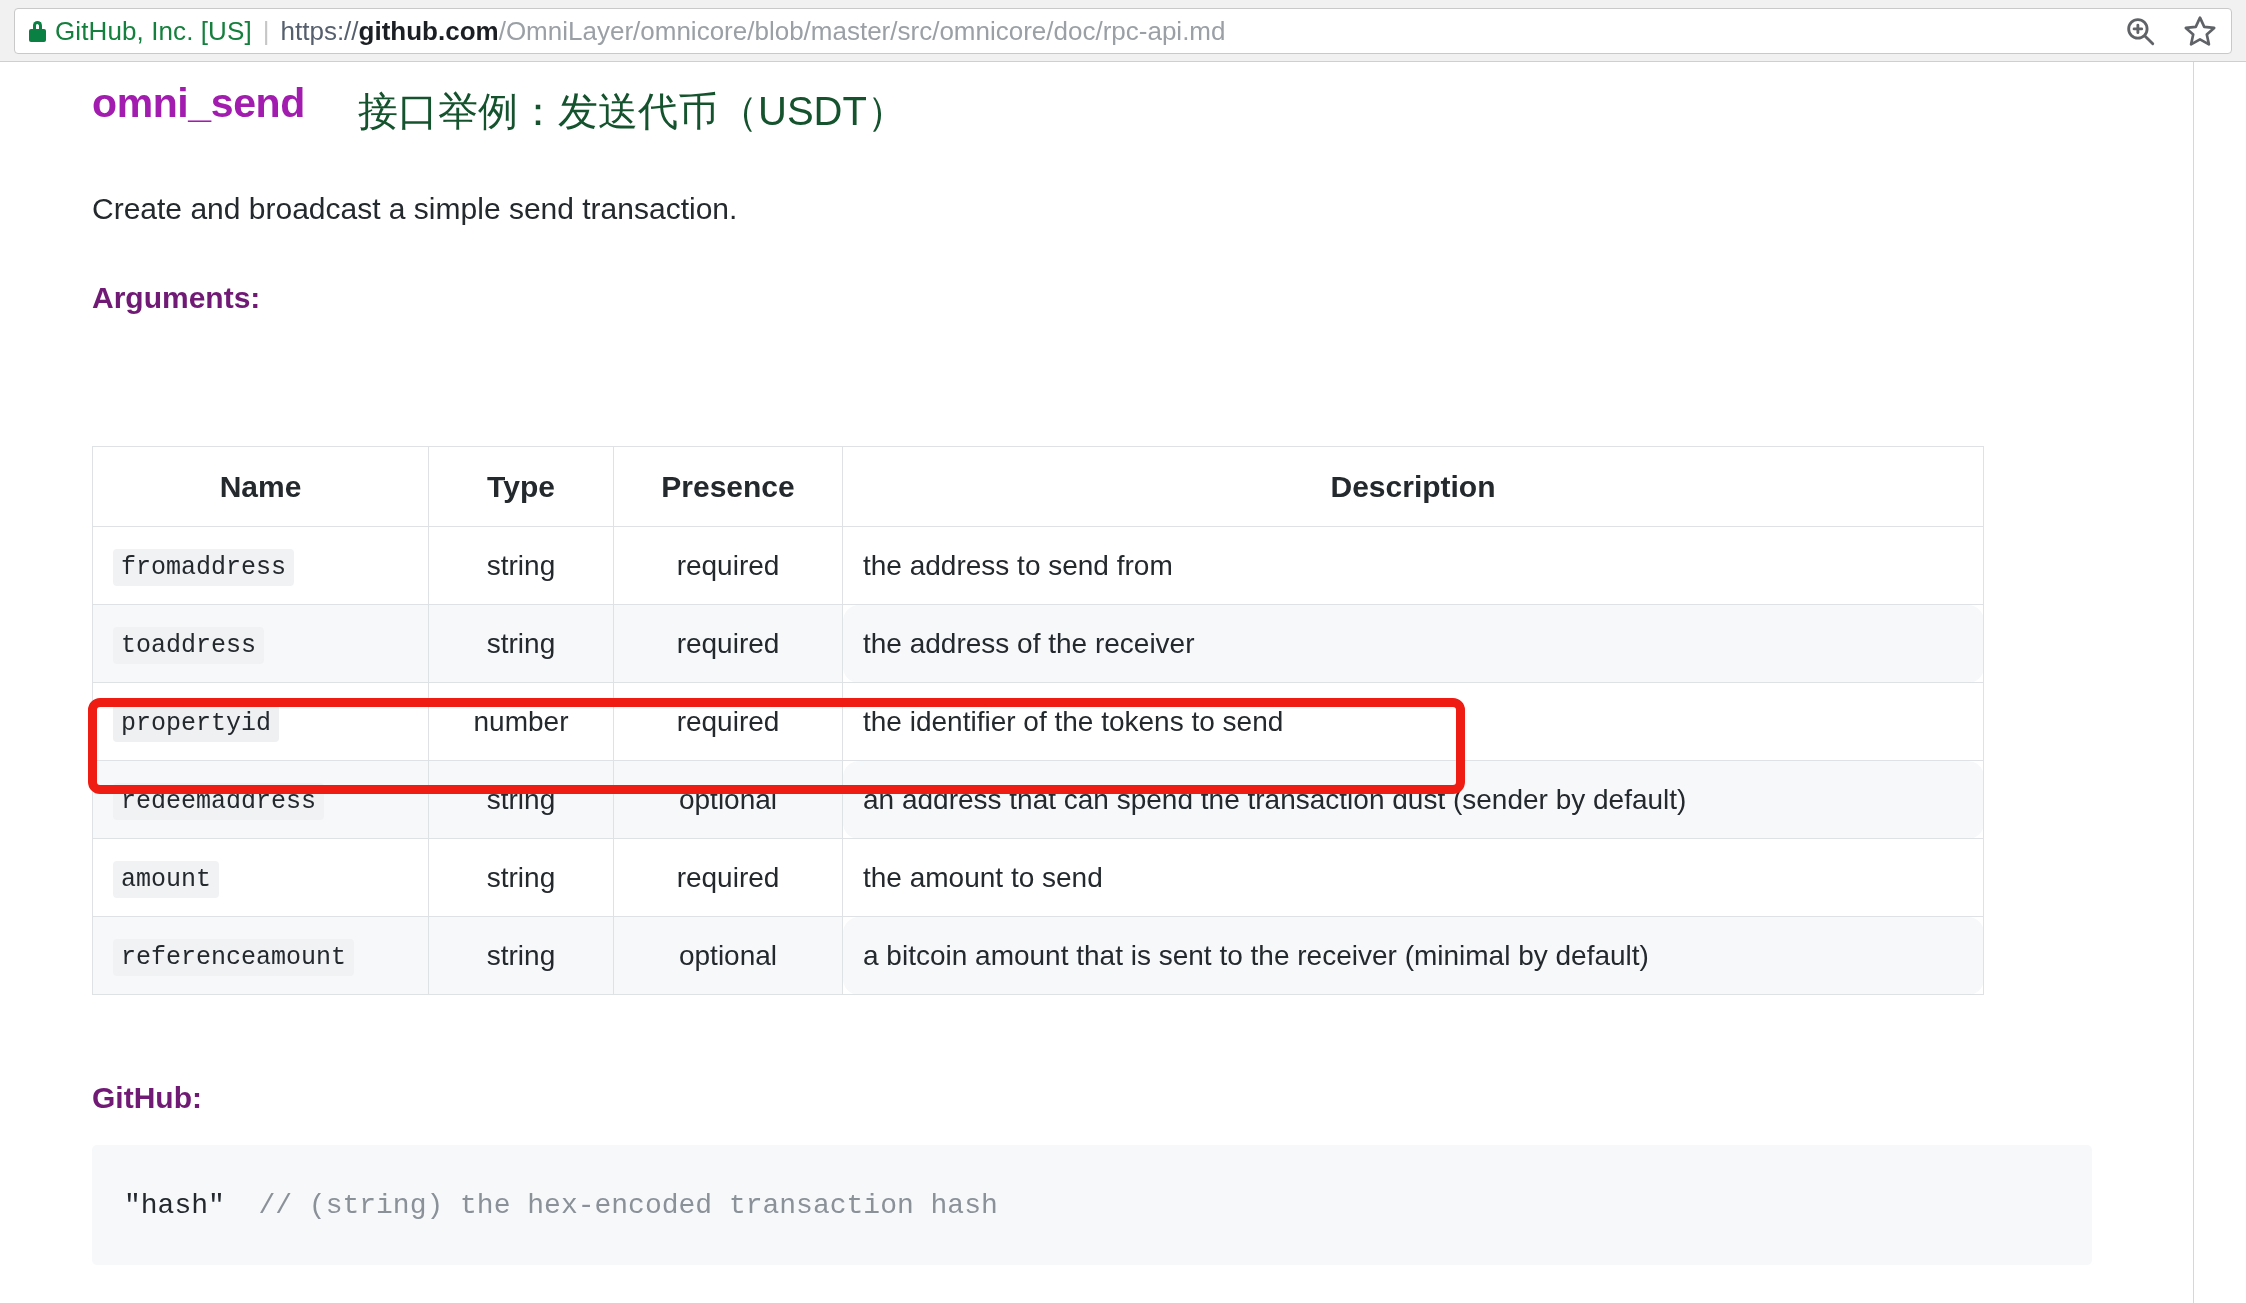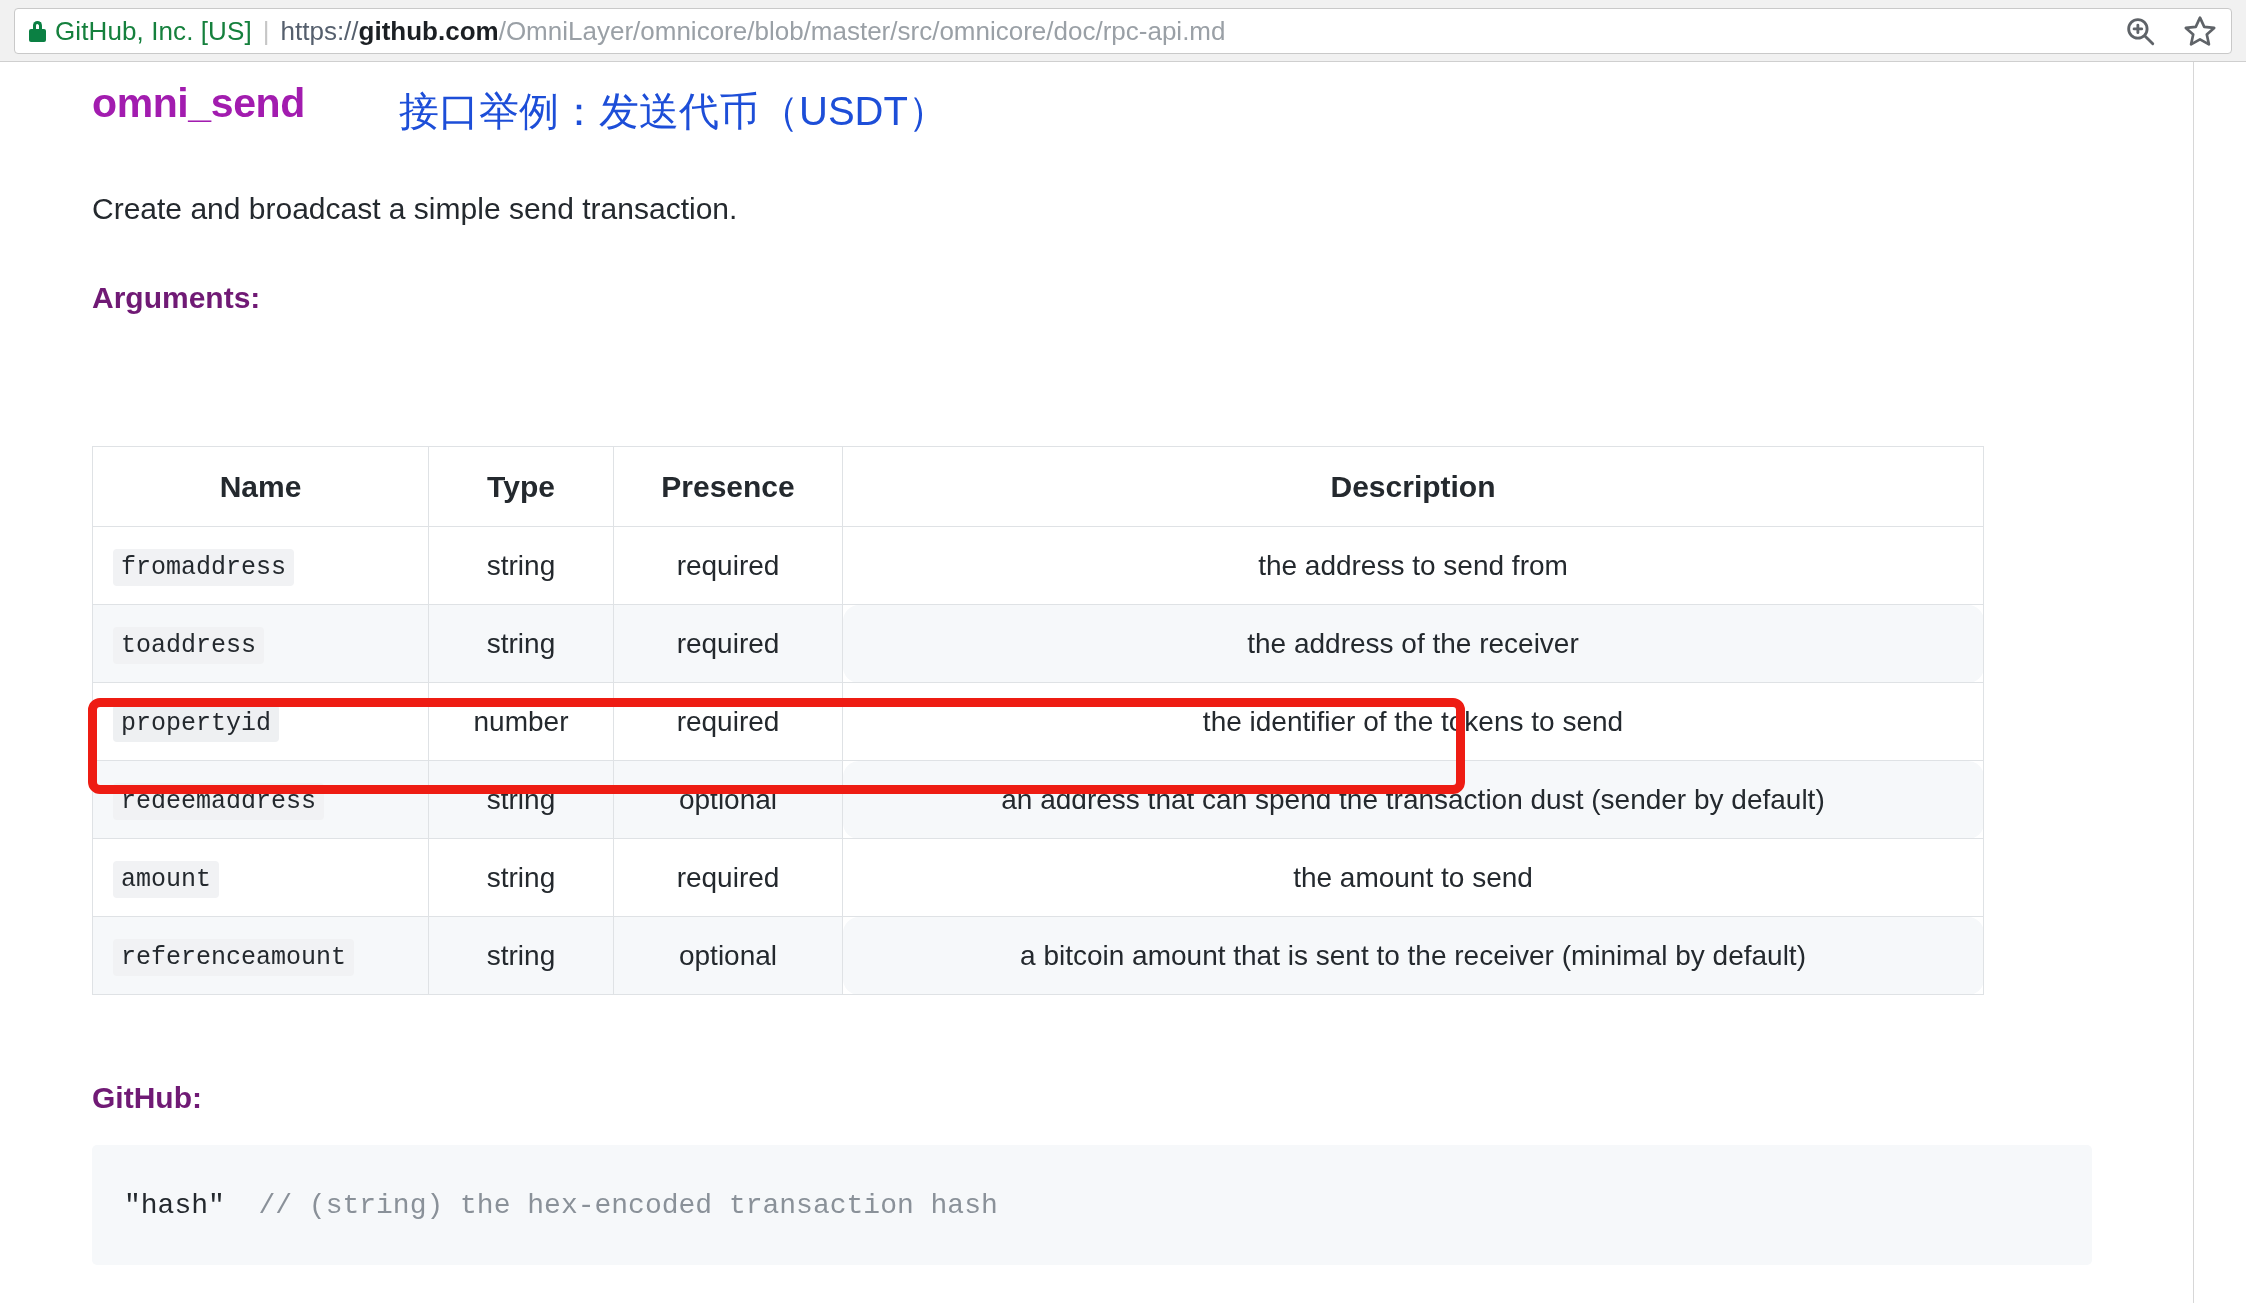--- a/index.html
+++ b/index.html
@@ -119,23 +119,22 @@
     font-size: 41px;
     font-weight: bold;
     color: #a21caf;
     letter-spacing: -0.4px;
   }
   .title-annotation {
     position: absolute;
     left: 358px;
     top: 22px;
     font-size: 40px;
-    color: #1d4ed8;
-    white-space: nowrap;
-    margin-left: 41px;
+    color: #14532d;
+    white-space: nowrap;
   }
 
   p.intro {
     position: absolute;
     left: 92px;
     top: 130px;
     margin: 0;
     font-size: 30px;
     color: #24292e;
   }
@@ -181,21 +180,21 @@
   table.args tbody tr:nth-child(even) td { background: #f6f8fa; }
   table.args tbody tr:nth-child(odd)  td { background: #ffffff; }
   .col-name  { width: 336px; }
   .col-type  { width: 185px; }
   .col-pres  { width: 229px; }
   .col-desc  { width: 1141px; }
 
   td.c-name  { text-align: left; }
   td.c-type,
   td.c-pres  { text-align: center; }
-  td.c-desc  { text-align: center; border-radius: 16px; }
+  td.c-desc  { text-align: left; border-radius: 16px; }
 
   code.param {
     font-family: "Liberation Mono", monospace;
     font-size: 25px;
     background: #f1f2f4;
     border-radius: 4px;
     padding: 4px 8px;
     color: #24292e;
     white-space: nowrap;
   }

